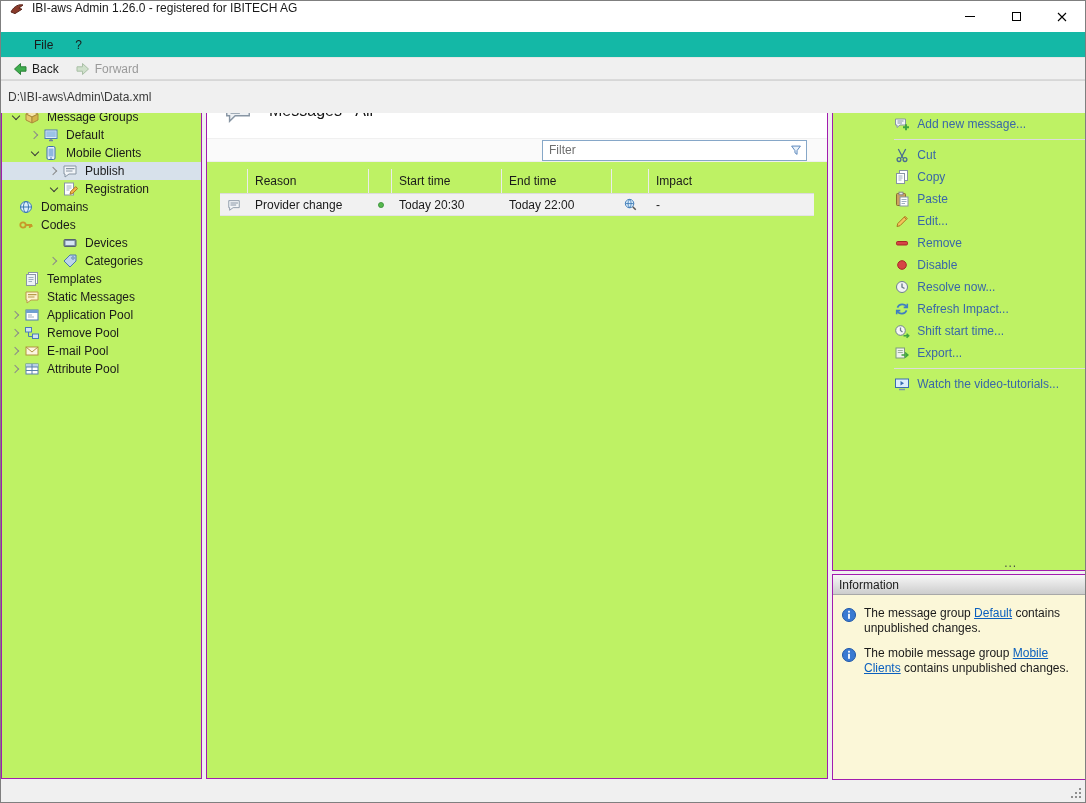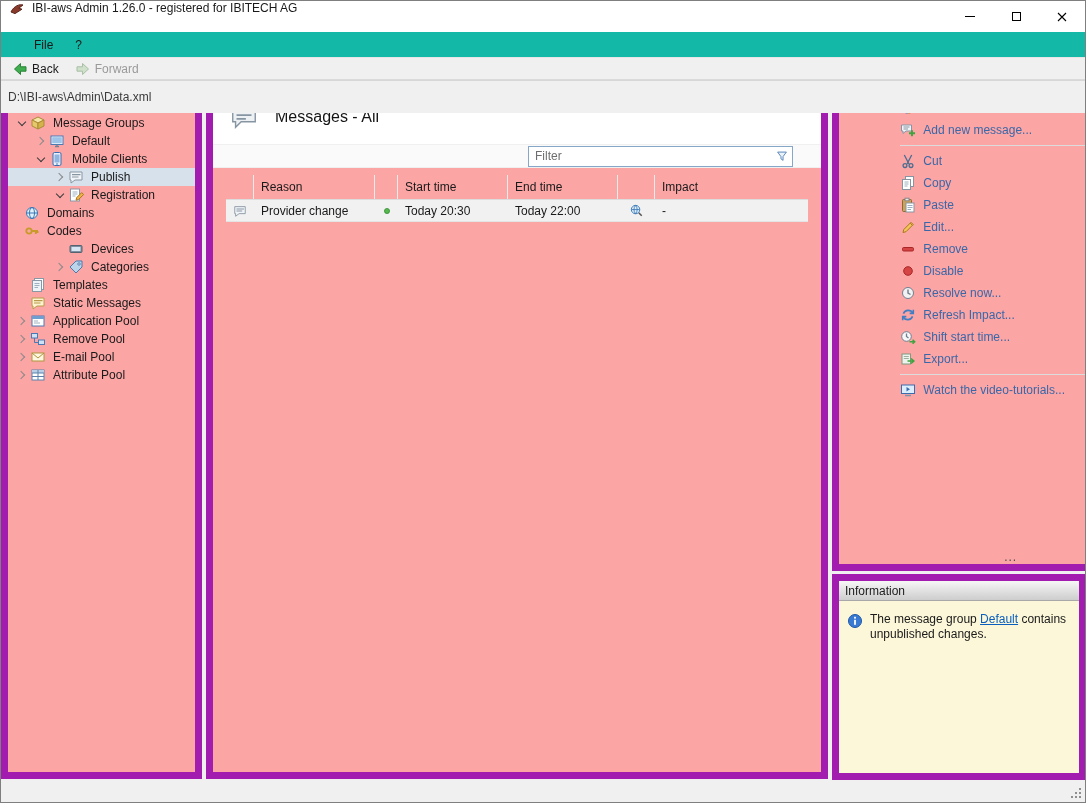--- a/index.html
+++ b/index.html
@@ -17,21 +17,21 @@
 
   
   .menubar{height:25px;background:#14b8a6;display:flex;align-items:flex-end;padding-left:22px}
   .menu-item{padding:0 11px;height:100%;display:flex;align-items:center}
   .toolbar{height:23px;background:#f0f0f0;border-top:1px solid #e6e6e6;border-bottom:1px solid #dadada;display:flex;align-items:center;padding:0 4px;gap:2px}
   .tool-btn{display:flex;align-items:center;gap:4px;padding:1px 7px;height:20px}
   .tool-btn .tlabel{color:#1a1a1a}
   .tool-btn.disabled .tlabel{color:#9a9a9a}
 
   
-  .panel{position:absolute;background:#fca5a5;border:7px solid #a21caf}
+  .panel{position:absolute;background:#bef264;border:1px solid #a21caf}
   .panel-header{height:20px;background:linear-gradient(#f7f7f7,#cdcdcd);border-bottom:1px solid #a8a8a8;display:flex;align-items:center;padding:0 6px;color:#1c1c1c}
   #nav-panel{left:0;top:80;width:201px;height:699px}
   #main-panel{left:205px;top:80;width:622px;height:699px}
   #actions-panel{left:831px;top:80;width:300px;height:491px;display:flex;flex-direction:row}
   #info-panel{left:831px;top:573px;width:254px;height:206px;display:flex;flex-direction:column}
 
   
   .tree{padding-top:7px}
   .tree-row{height:18px;display:flex;align-items:center;white-space:nowrap;cursor:default}
   .tree-row.lv0{padding-left:6px}.tree-row.lv1{padding-left:25px}
@@ -40,21 +40,21 @@
   .chev-slot{width:16px;height:16px;display:flex;align-items:center;justify-content:center;flex:0 0 16px}
   .chev{width:6px;height:6px;border-right:1.4px solid #8a8a8a;border-bottom:1.4px solid #8a8a8a;transform:rotate(-45deg);margin-left:-2px}
   .chev.open{border-color:#3a3a3a;transform:rotate(45deg);margin:-2px 0 0 0}
   .tree-icon{width:16px;height:16px;margin-right:4px;flex:0 0 16px}
   .tree-label{padding:0 3px}
 
   
   .main-head{display:flex;align-items:center;gap:16px;padding:15px 0 12px 16px;background:#fff}
   .main-title{font-size:16px;color:#141414}
   .filter-band{height:24px;background:#fafafa;border-top:1px solid #f0f0f0;border-bottom:1px solid #efefef;display:flex;align-items:center}
-  .filter-wrap{margin-left:auto;margin-right:28px;width:265px;height:21px;border:1px solid #86a7c8;background:#fff;display:flex;align-items:center}
+  .filter-wrap{margin-left:auto;margin-right:20px;width:265px;height:21px;border:1px solid #86a7c8;background:#fff;display:flex;align-items:center}
   .filter-input{flex:1;border:none;outline:none;padding:0 6px;font-family:"Liberation Sans",sans-serif;font-size:12px;color:#222;background:transparent}
   .filter-input::placeholder{color:#6e6e6e}
   .funnel-btn{flex:0 0 20px;display:flex;align-items:center;justify-content:center}
   .table{margin:7px 13px 0}
   .thead,.trow{display:grid;grid-template-columns:28px 121px 23px 110px 110px 37px 1fr}
   .thead{height:25px;border-bottom:1px solid #dcdcdc}
   .th{display:flex;align-items:center;padding-left:7px;border-right:1px solid #ebebeb;color:#1a1a1a}
   .trow{height:22px;background:#f1f1f1;border-bottom:1px solid #e4e4e4}
   .td{display:flex;align-items:center;padding-left:7px;overflow:hidden}
   .td.center{justify-content:center;padding-left:0}
@@ -505,20 +505,28 @@
 
       <div class="info-item">
         <svg class="info-icon" width="16" height="16" viewBox="0 0 16 16">
             <circle cx="8" cy="8" r="6.5" fill="#3a7ad2" stroke="#1f57a8"></circle>
             <rect x="7.1" y="6.8" width="1.8" height="5" fill="#fff"></rect>
             <rect x="7.1" y="3.8" width="1.8" height="1.8" fill="#fff"></rect>
           </svg>
         <div class="info-text"><span>The message group </span><a class="info-link">Default</a><span> contains unpublished changes.</span></div>
       </div>
 
+      <div class="info-item">
+        <svg class="info-icon" width="16" height="16" viewBox="0 0 16 16">
+            <circle cx="8" cy="8" r="6.5" fill="#3a7ad2" stroke="#1f57a8"></circle>
+            <rect x="7.1" y="6.8" width="1.8" height="5" fill="#fff"></rect>
+            <rect x="7.1" y="3.8" width="1.8" height="1.8" fill="#fff"></rect>
+          </svg>
+        <div class="info-text"><span>The mobile message group </span><a class="info-link">Mobile Clients</a><span> contains unpublished changes.</span></div>
+      </div>
 
     </div>
   </div>
 
   <div class="statusbar">
     <span>D:\IBI-aws\Admin\Data.xml</span>
   </div>
   <span class="grip-dot"></span>
 
 </div>

